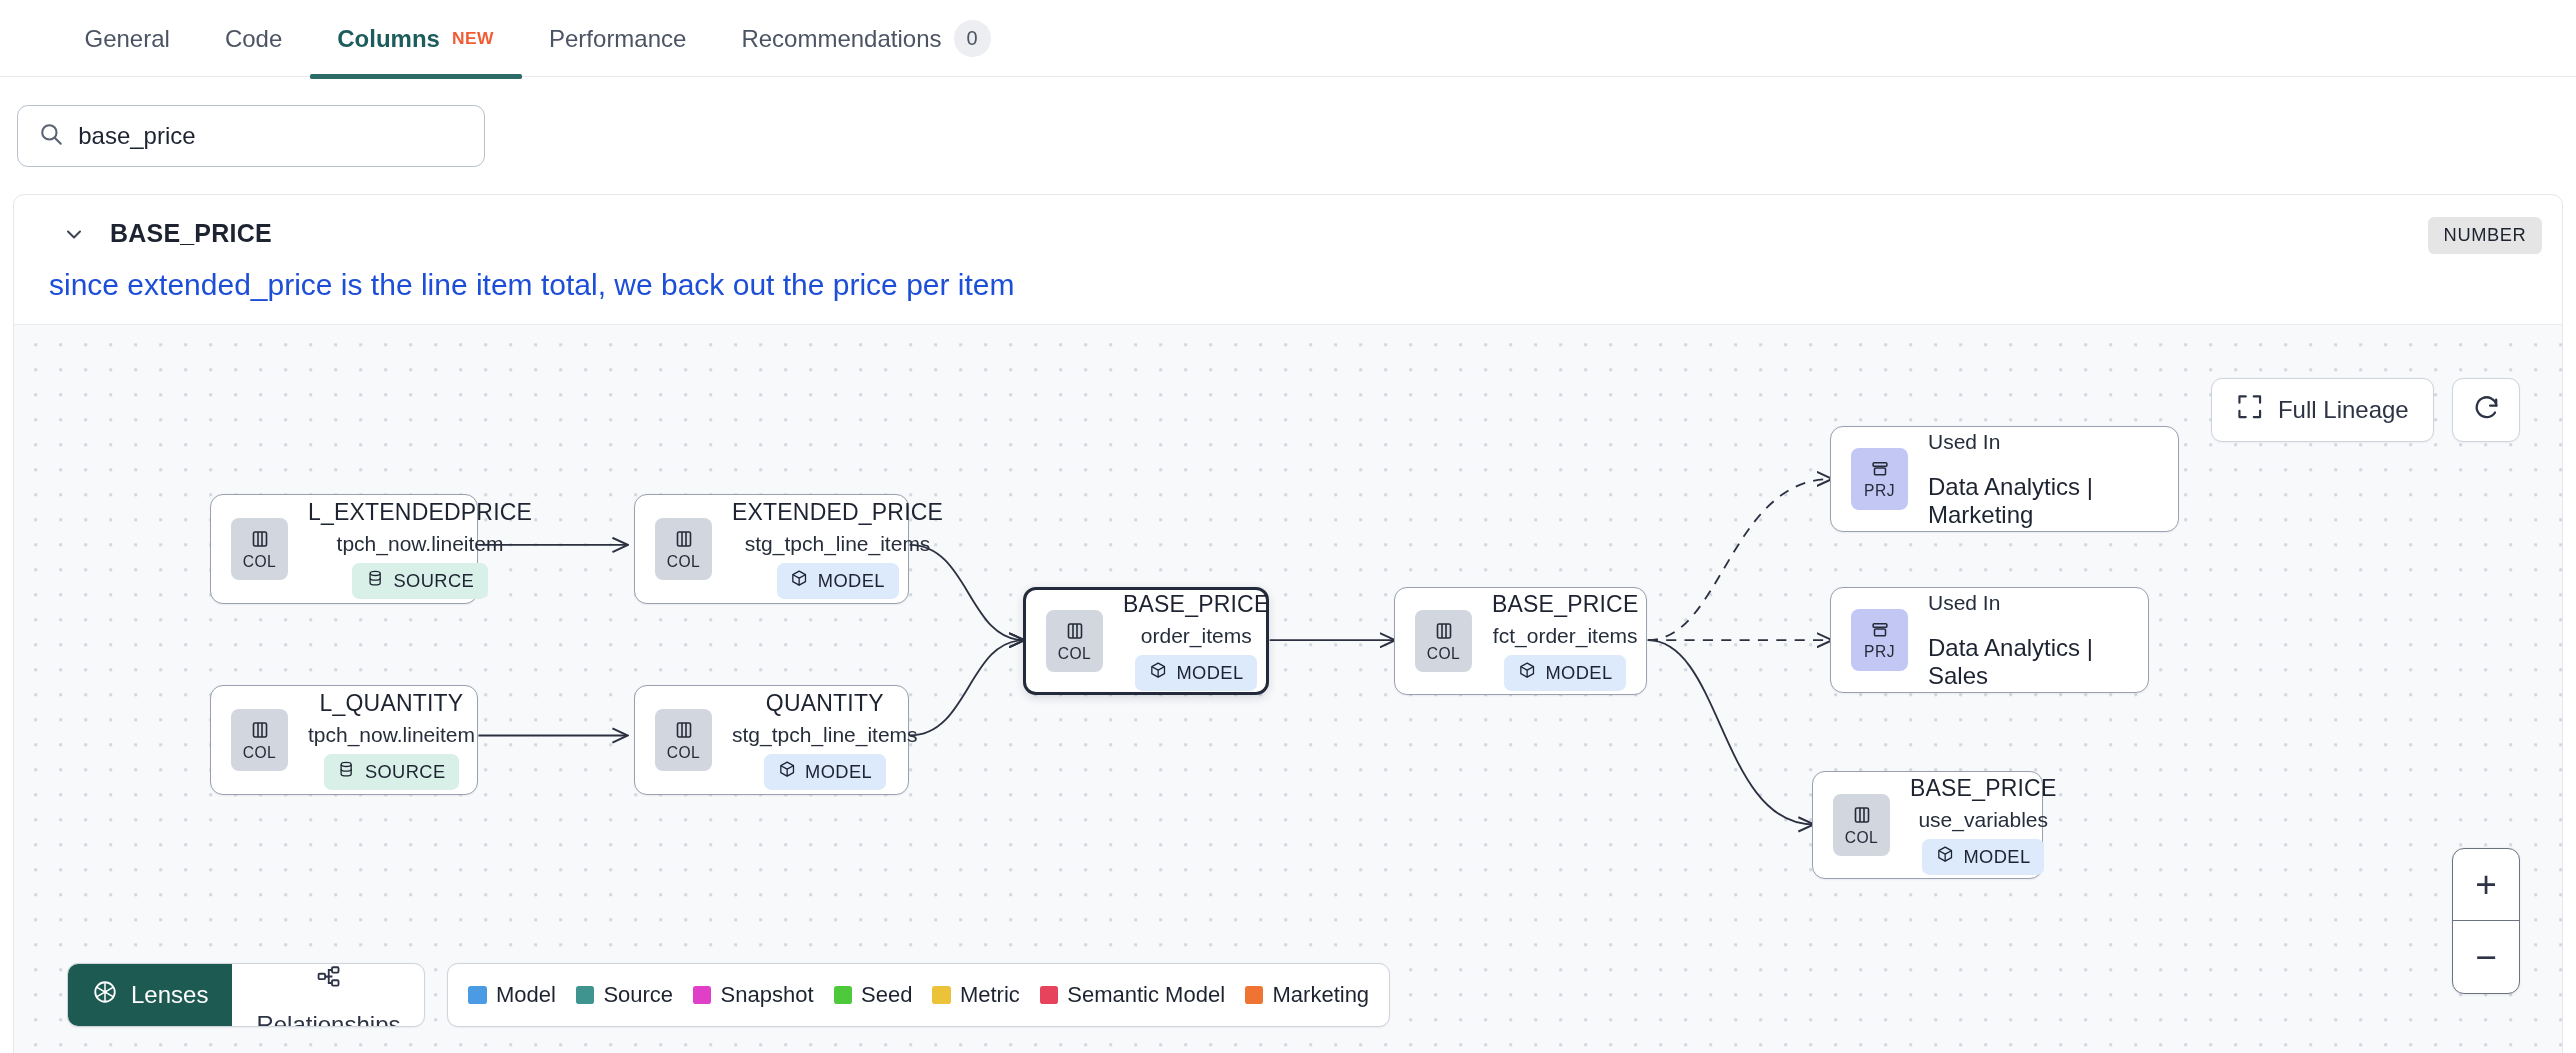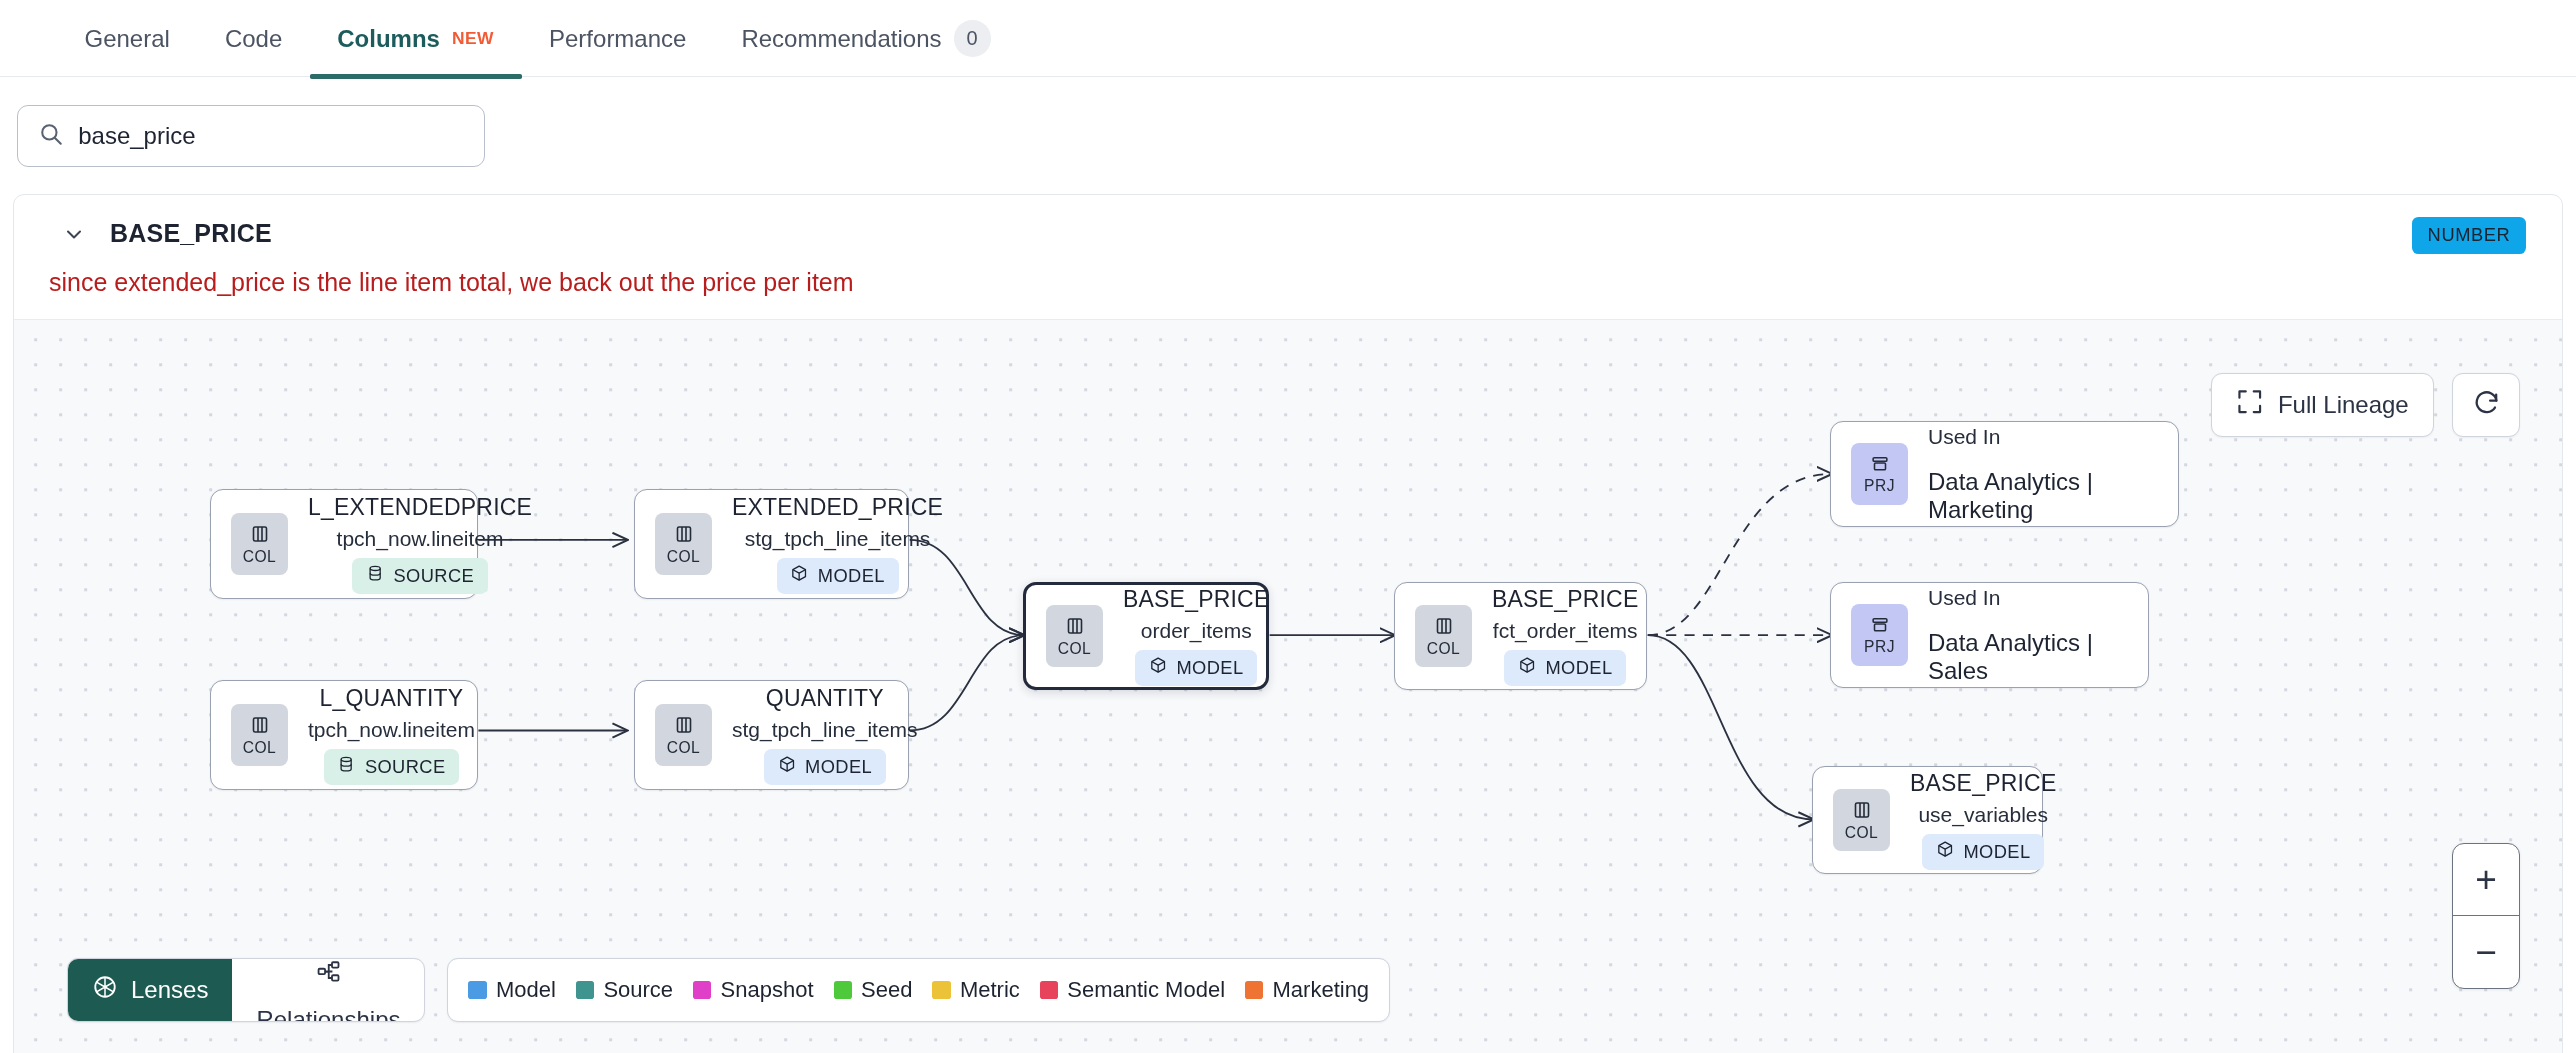--- a/index.html
+++ b/index.html
@@ -106,32 +106,32 @@
     cursor: pointer;
   }
   .col-title {
     font-size: 25px;
     font-weight: 700;
     color: #1d2330;
     letter-spacing: 0.2px;
   }
   .type-badge {
     position: absolute;
-    right: 36px; top: 22px;
-    background: #0ea5e9;
+    right: 20px; top: 22px;
+    background: #e5e5e5;
     color: #1d2330;
     font-size: 18.3px;
     padding: 7.3px 15.6px;
     border-radius: 6.4px;
     letter-spacing: 0.6px;
   }
   .col-desc {
     padding: 20px 27.5px 22px 35px;
-    font-size: 25px;
-    color: #b91c1c;
+    font-size: 30px;
+    color: #1d4ed8;
   }
 
   
   .canvas {
     position: relative;
     height: 734px;
     border-top: 1.8px solid #e9ebef;
     background-color: #f8f9fb;
     background-image: radial-gradient(#d3d7e0 1.5px, transparent 1.6px);
     background-size: 25px 25px;

